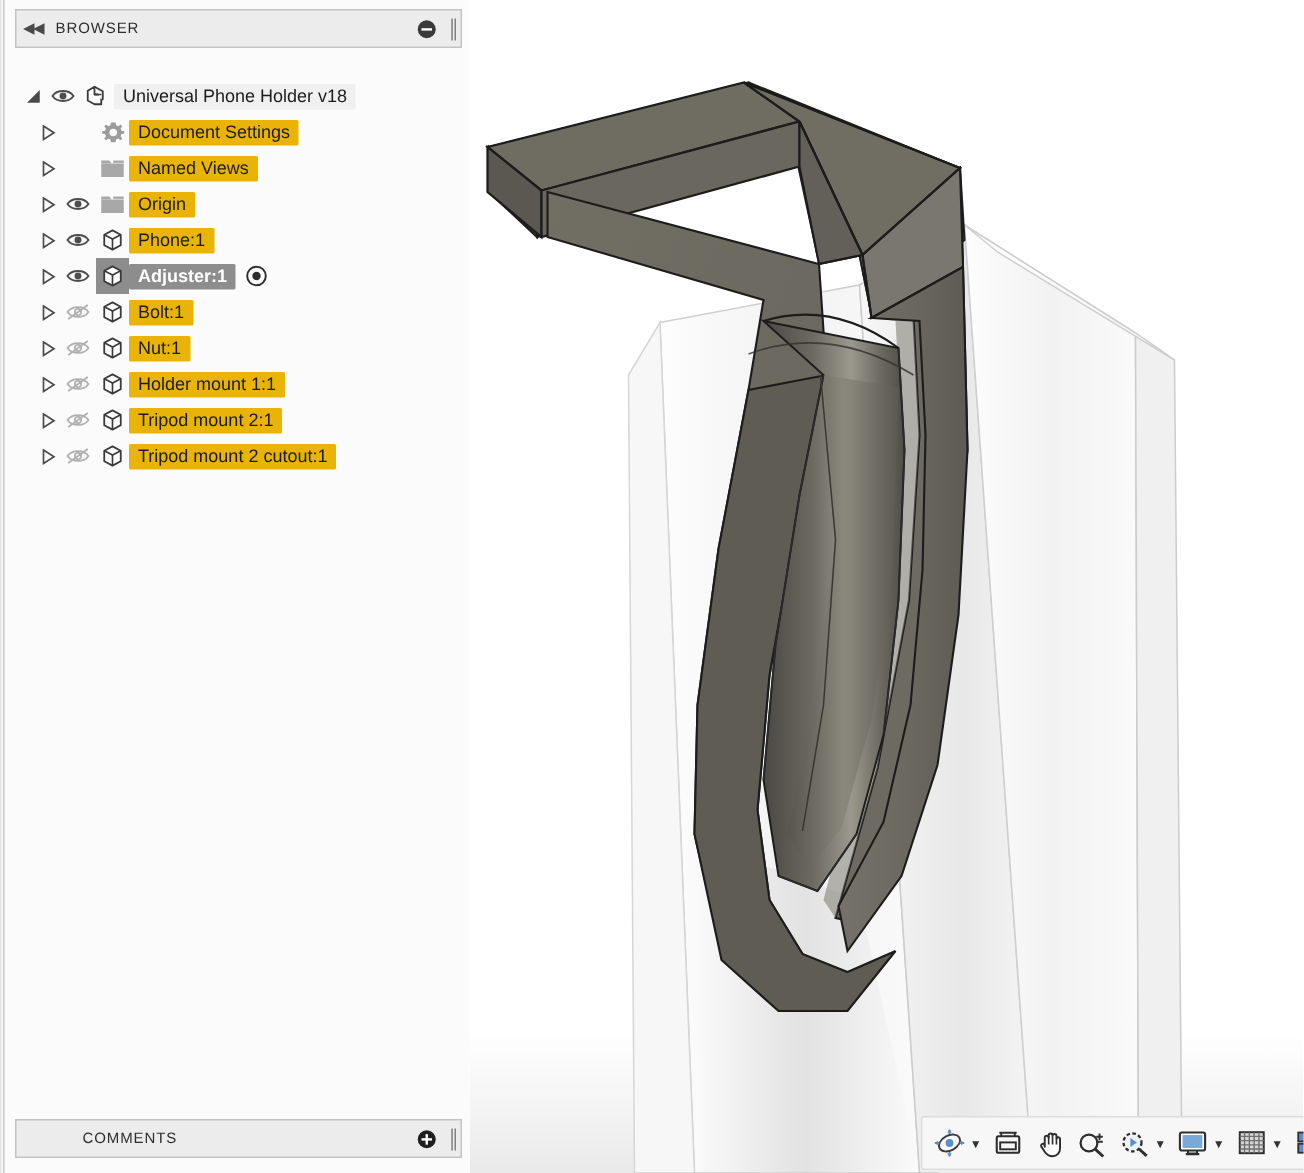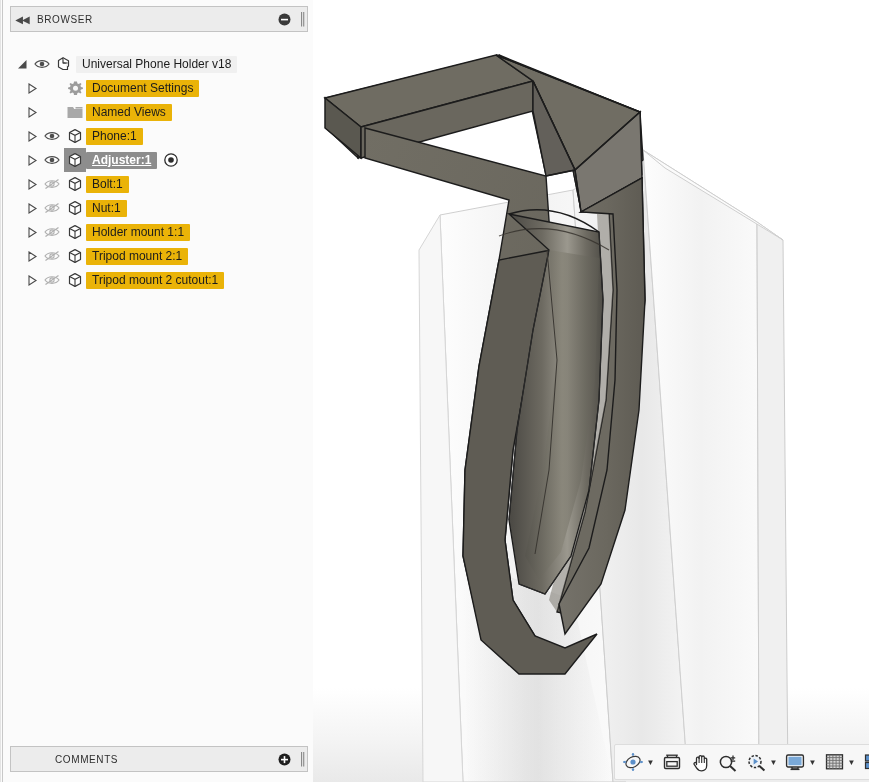--- a/index.html
+++ b/index.html
@@ -69,21 +69,21 @@
     height:24px;display:flex;align-items:center;position:relative;
     white-space:nowrap;
   }
   .tw{width:16px;height:24px;flex:0 0 16px;display:flex;align-items:center;justify-content:center;}
   .eye{width:24px;height:24px;flex:0 0 24px;display:flex;align-items:center;justify-content:center;}
   .nicon{width:22px;height:24px;flex:0 0 22px;display:flex;align-items:center;justify-content:center;}
   .lbl{
     height:17px;line-height:17px;padding:0 6px;
     background:#eab308;border-radius:1px;font-size:12px;color:#1c1c1c;
   }
-  .row.sel .lbl{background:#8d8d8d;color:#ffffff;font-weight:bold;text-decoration:underline;}
+  .row.sel .lbl{background:#8d8d8d;color:#ffffff;font-weight:bold;}
   .row.sel .nicon{background:#8d8d8d;}
   .row.root .lbl{background:#f0f0f0;}
   .activedot{width:22px;height:24px;flex:0 0 22px;display:flex;align-items:center;justify-content:center;margin-left:3px;}
 
   .ind0{margin-left:4px;}
   .ind1{margin-left:14px;}
 
   
   .navbar{
     position:absolute;left:614px;top:744px;height:34px;
@@ -378,20 +378,41 @@
               <polygon points="2,1 9,5.5 2,10" fill="none" stroke="#4a4a4a" stroke-width="1.1"></polygon>
             </svg>
           </span>
           <span class="eye">
             <svg width="16" height="12" viewBox="0 0 16 12">
               <path d="M1,6 C4,1.6 12,1.6 15,6 C12,10.4 4,10.4 1,6 Z" fill="none" stroke="#4d4d4d" stroke-width="1.25"></path>
               <circle cx="8" cy="6" r="2.3" fill="#4d4d4d"></circle>
             </svg>
           </span>
           <span class="nicon">
+            <svg width="16" height="13" viewBox="0 0 16 13">
+              <path d="M0.5,3 L0.5,12 L15.5,12 L15.5,3 Z" fill="#a8a8a8"></path>
+              <path d="M0.5,1 L6,1 L7.2,3 L0.5,3 Z" fill="#a8a8a8"></path>
+              <rect x="8.5" y="1" width="7" height="1.6" fill="#a8a8a8"></rect>
+            </svg>
+          </span>
+          <span class="lbl">Origin</span>
+        </div>
+        <div class="row">
+          <span class="tw ind1">
+            <svg width="11" height="11" viewBox="0 0 11 11">
+              <polygon points="2,1 9,5.5 2,10" fill="none" stroke="#4a4a4a" stroke-width="1.1"></polygon>
+            </svg>
+          </span>
+          <span class="eye">
+            <svg width="16" height="12" viewBox="0 0 16 12">
+              <path d="M1,6 C4,1.6 12,1.6 15,6 C12,10.4 4,10.4 1,6 Z" fill="none" stroke="#4d4d4d" stroke-width="1.25"></path>
+              <circle cx="8" cy="6" r="2.3" fill="#4d4d4d"></circle>
+            </svg>
+          </span>
+          <span class="nicon">
             <svg width="16" height="16" viewBox="0 0 16 16">
               <path d="M2.5,4.5 L8,1.6 L13.5,4.5 L13.5,11.5 L8,14.4 L2.5,11.5 Z" fill="#ffffff" stroke="#3a3a3a" stroke-width="1.2" stroke-linejoin="round"></path>
               <path d="M2.5,4.5 L8,7.3 L13.5,4.5" fill="none" stroke="#3a3a3a" stroke-width="1.1"></path>
               <path d="M8,7.3 L8,14.4" fill="none" stroke="#3a3a3a" stroke-width="1.1"></path>
             </svg>
           </span>
           <span class="lbl">Phone:1</span>
         </div>
         <div class="row sel">
           <span class="tw ind1">

